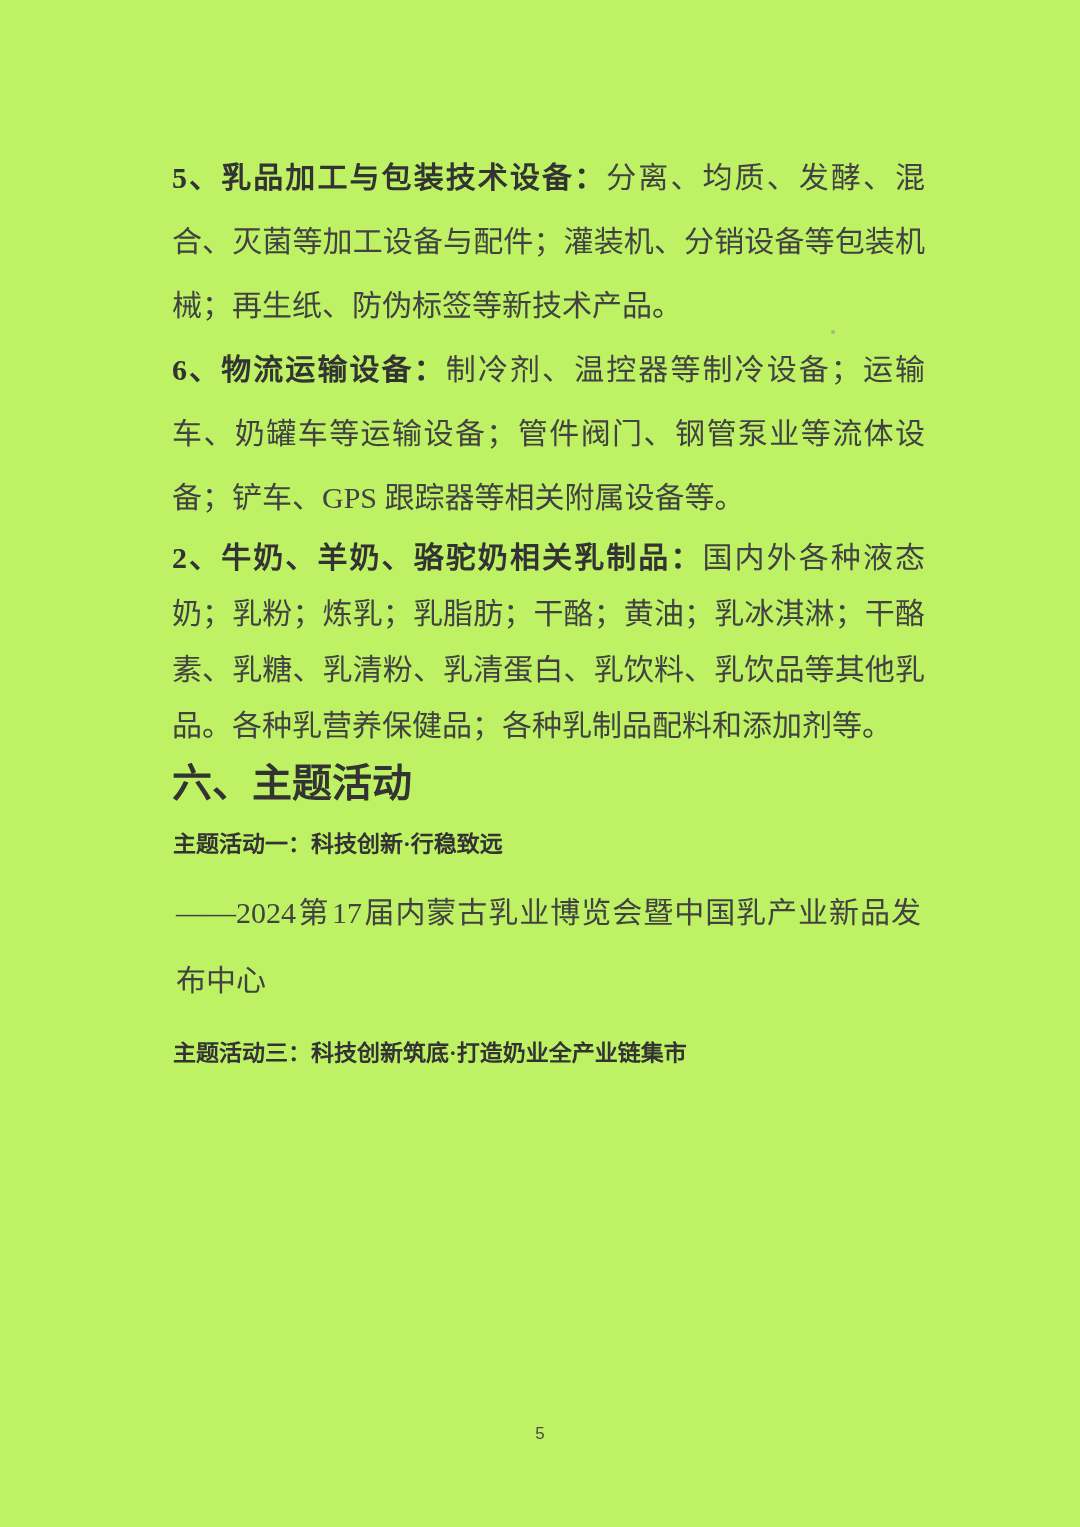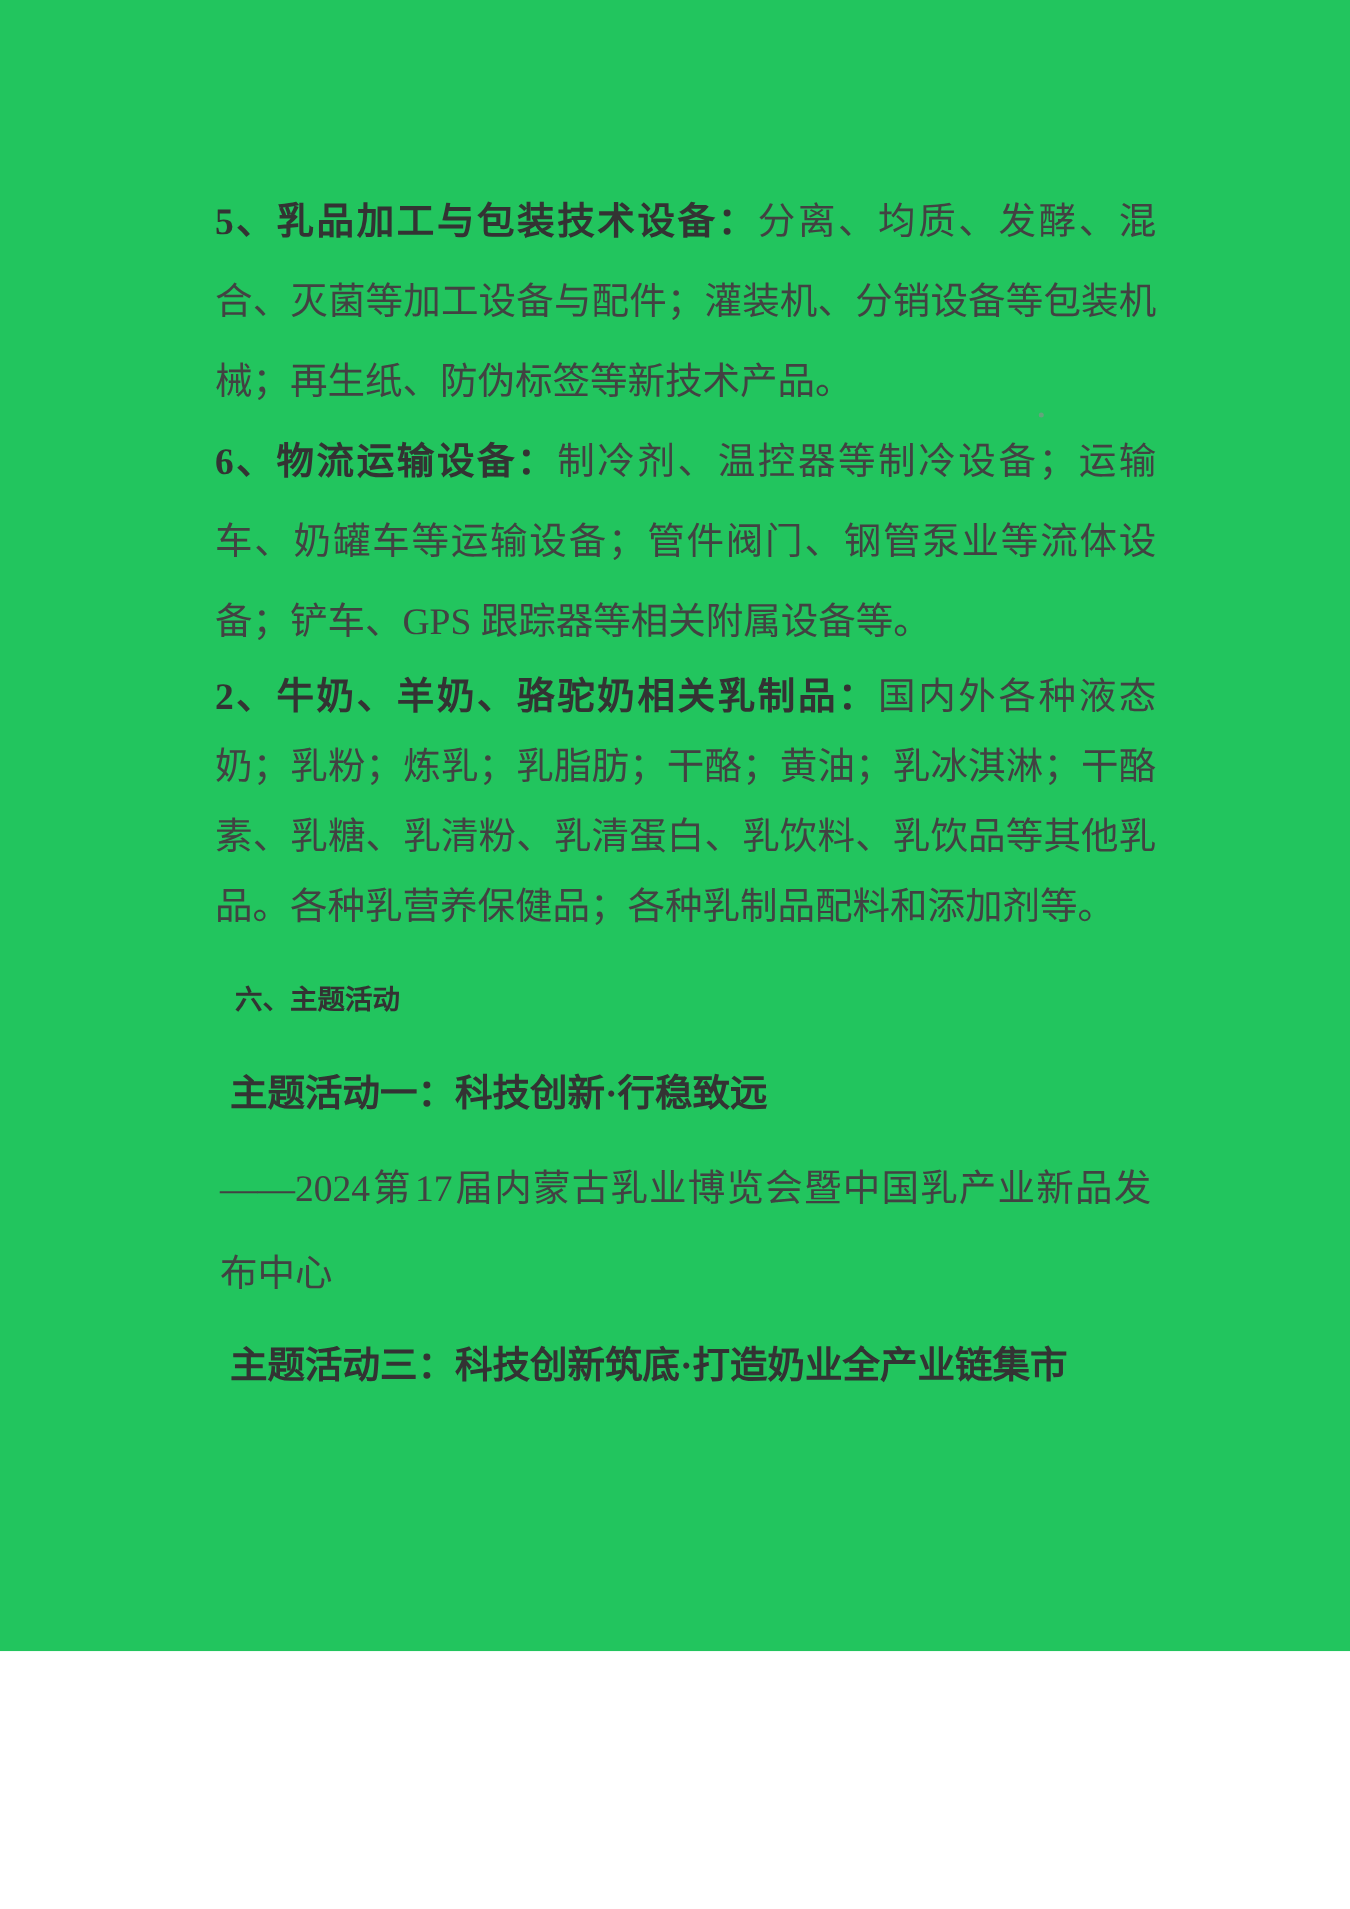--- a/index.html
+++ b/index.html
@@ -3,22 +3,22 @@
 <meta charset="utf-8">
 <style>
   html, body {
     margin: 0;
     padding: 0;
     background: #ffffff;
   }
   .page {
     position: relative;
     width: 1080px;
-    height: 1321px;
-    background: #22c55e;
+    height: 1527px;
+    background: #bef264;
     overflow: hidden;
     font-family: "Liberation Serif", serif;
   }
   .content {
     position: absolute;
     left: 172px;
     top: 146px;
     width: 753px;
     color: #424242;
     font-size: 30px;
@@ -29,31 +29,31 @@
     text-align: justify;
     text-align-last: left;
   }
   .para .para-label {
     font-weight: bold;
     color: #333333;
   }
   .para-7 { line-height: 56px; }
   .para-8 { line-height: 60px; margin-top: 12px; }
   .section-heading {
-    margin: 16px;
+    margin: 0;
     font-weight: bold;
     color: #333333;
-    font-size: 22px;
+    font-size: 40px;
     line-height: 60px;
   }
   .activity-title {
-    margin: 12px;
+    margin: 1px;
     font-weight: bold;
     color: #333333;
-    font-size: 30px;
+    font-size: 23px;
     line-height: 60px;
   }
   .activity-subtitle {
     margin: 4px;
     line-height: 68px;
     text-align: justify;
     text-align-last: left;
     word-spacing: -6px;
   }
   .activity-2 .activity-title { margin-top: 2px; }

